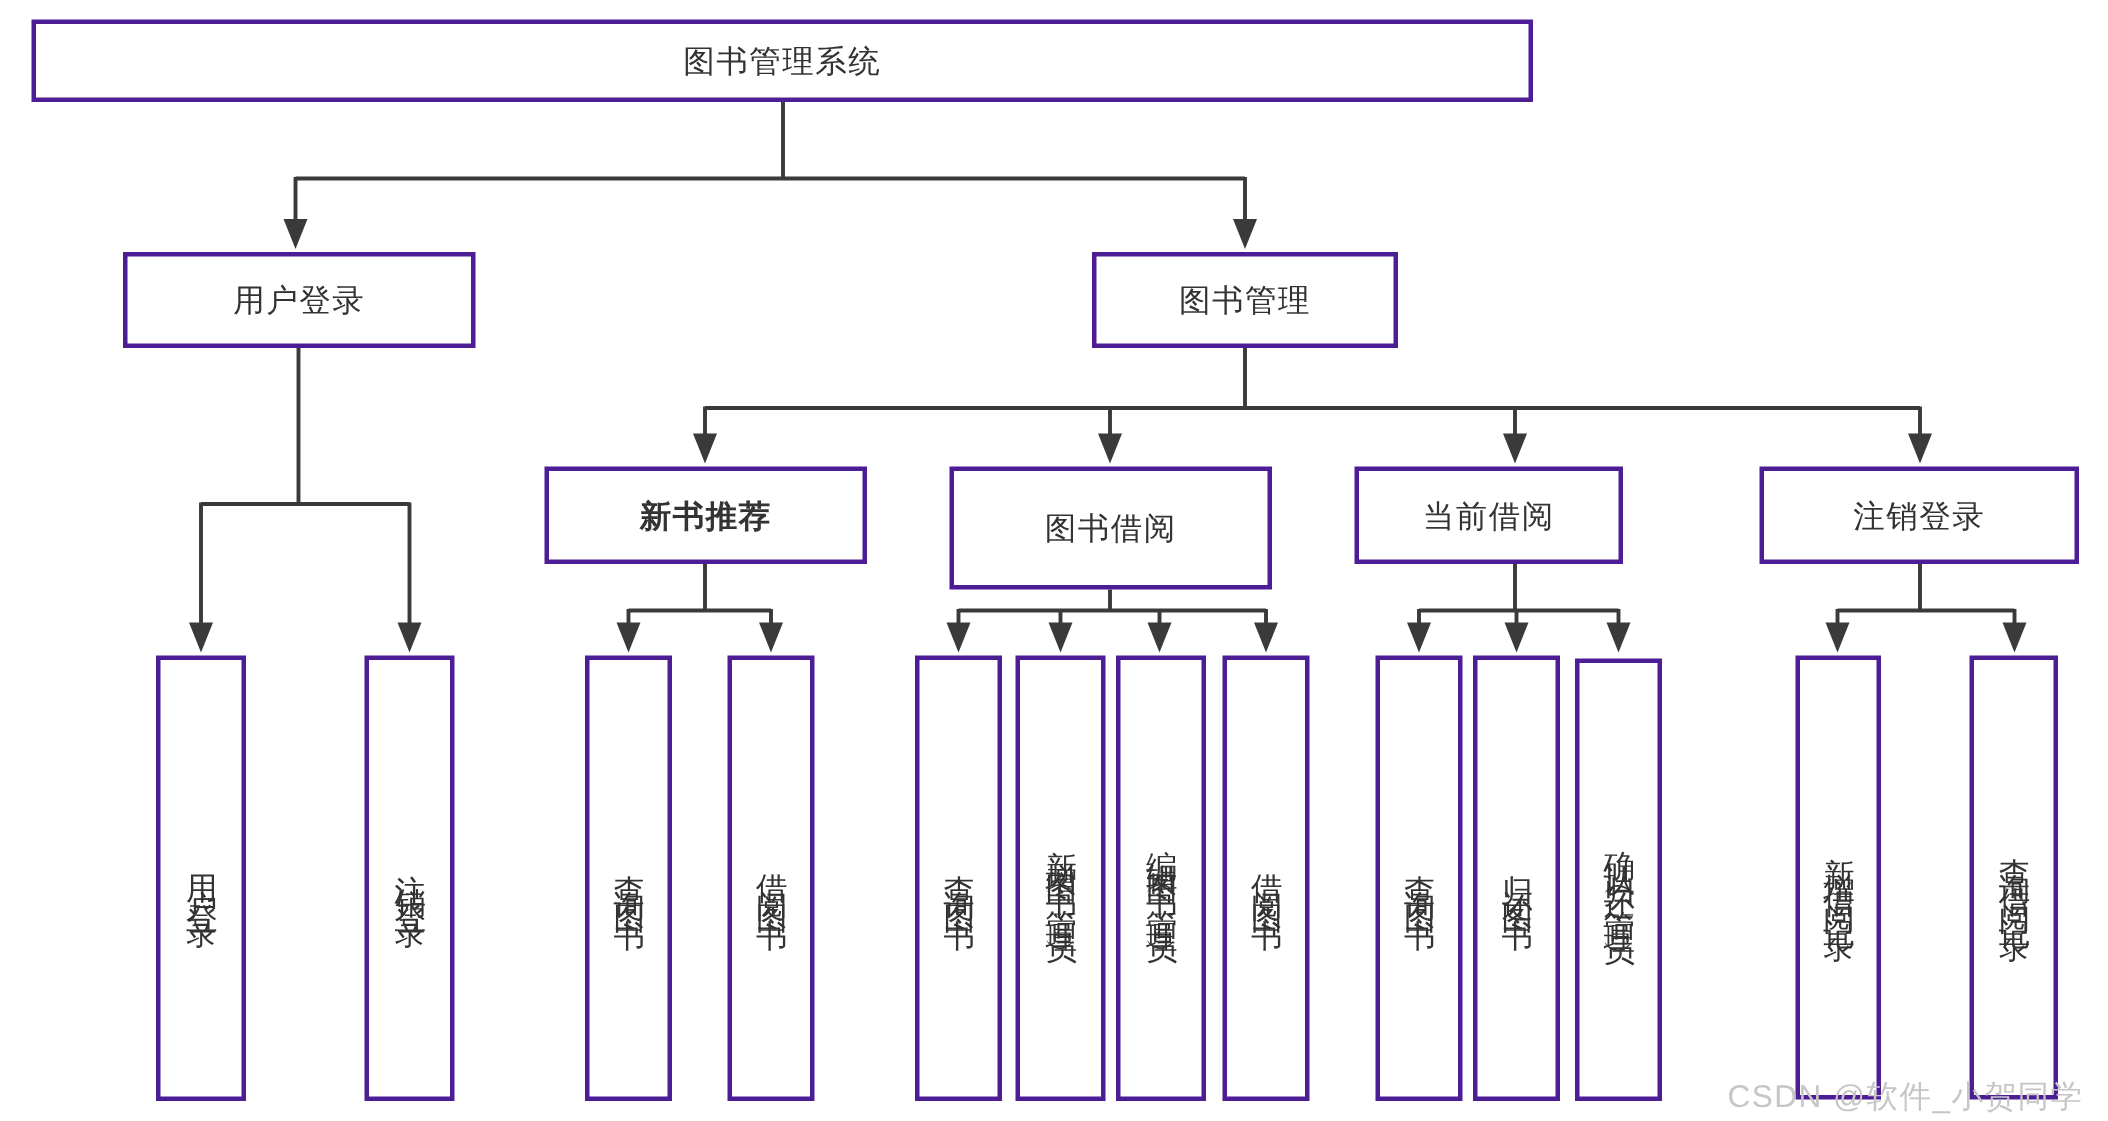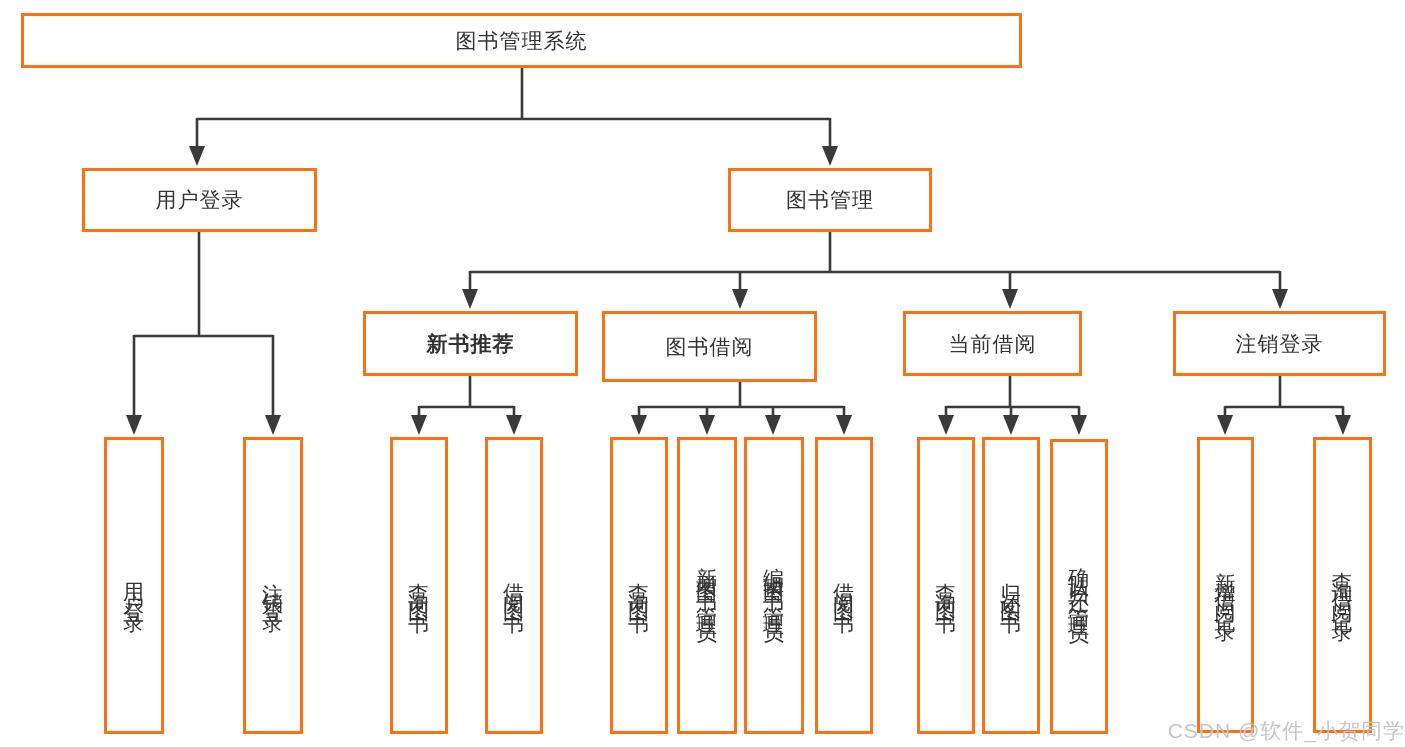--- a/index.html
+++ b/index.html
@@ -17,21 +17,21 @@
   }
   #connectors {
     position: absolute;
     left: 0; top: 0;
     width: 1405px;
     height: 747px;
   }
   .node {
     position: absolute;
     box-sizing: border-box;
-    border: 3px solid #f97316;
+    border: 3px solid #4c1d95;
     background: #ffffff;
     display: flex;
     align-items: center;
     justify-content: center;
     color: #333333;
   }
   .hbox {
     font-size: 21px;
     letter-spacing: 1px;
     white-space: nowrap;
@@ -45,41 +45,41 @@
     color: #333333;
   }
   .vbox.dense .vtext {
     letter-spacing: 8px;
   }
   
   .n-root            { left: 21px;   top: 13px;  width: 1001px; height: 55px; }
   .n-user-login      { left: 82px;   top: 168px; width: 235px;  height: 64px; }
   .n-book-mgmt       { left: 728px;  top: 168px; width: 204px;  height: 64px; }
   .n-new-book        { left: 363px;  top: 311px; width: 215px;  height: 65px; font-weight: bold; }
-  .n-book-borrow     { left: 602px;  top: 311px; width: 215px;  height: 71px; }
+  .n-book-borrow     { left: 633px;  top: 311px; width: 215px;  height: 82px; }
   .n-cur-borrow      { left: 903px;  top: 311px; width: 179px;  height: 65px; }
   .n-borrow-rec      { left: 1173px; top: 311px; width: 213px;  height: 65px; }
 
   .l-login-1   { left: 104px;  top: 437px; width: 60px; height: 297px; }
   .l-login-2   { left: 243px;  top: 437px; width: 60px; height: 297px; }
   .l-nb-1      { left: 390px;  top: 437px; width: 58px; height: 297px; }
   .l-nb-2      { left: 485px;  top: 437px; width: 58px; height: 297px; }
   .l-bb-1      { left: 610px;  top: 437px; width: 58px; height: 297px; }
   .l-bb-2      { left: 677px;  top: 437px; width: 60px; height: 297px; }
   .l-bb-3      { left: 744px;  top: 437px; width: 60px; height: 297px; }
   .l-bb-4      { left: 815px;  top: 437px; width: 58px; height: 297px; }
   .l-cb-1      { left: 917px;  top: 437px; width: 58px; height: 297px; }
   .l-cb-2      { left: 982px;  top: 437px; width: 58px; height: 297px; }
   .l-cb-3      { left: 1050px; top: 439px; width: 58px; height: 295px; }
   .l-br-1      { left: 1197px; top: 437px; width: 57px; height: 296px; }
   .l-br-2      { left: 1313px; top: 437px; width: 59px; height: 296px; }
 
   #watermark {
     position: absolute;
-    right: 0;
+    right: 16px;
     bottom: 2px;
     font-size: 21px;
     color: #c6c6c6;
     letter-spacing: 1px;
     white-space: nowrap;
     z-index: 5;
   }
 </style>
 </head>
 <body>

